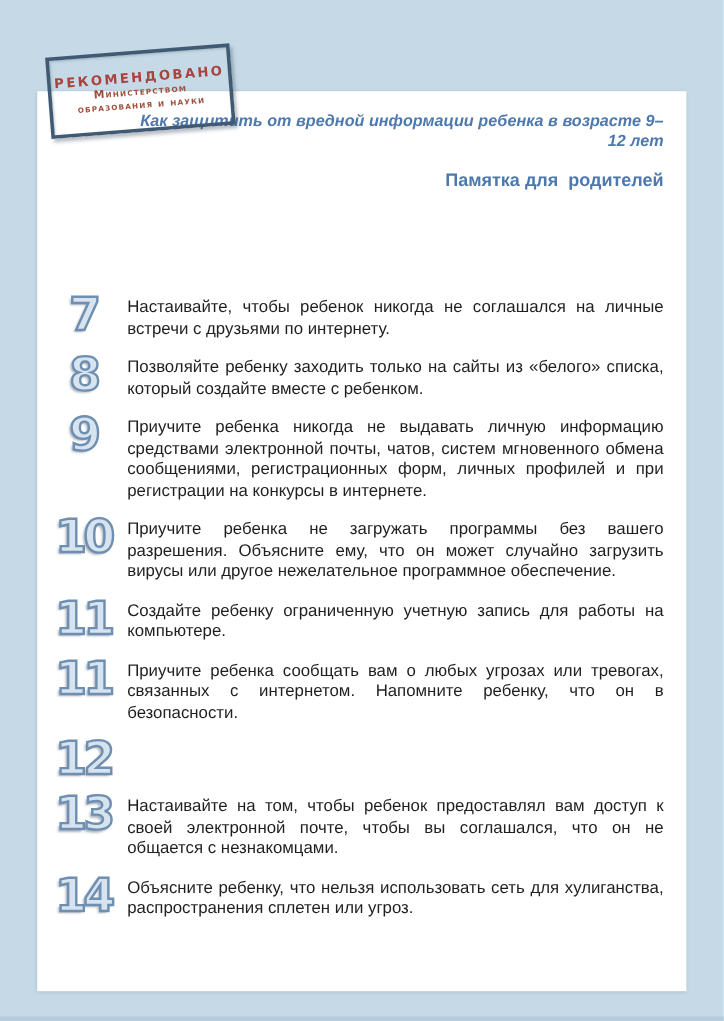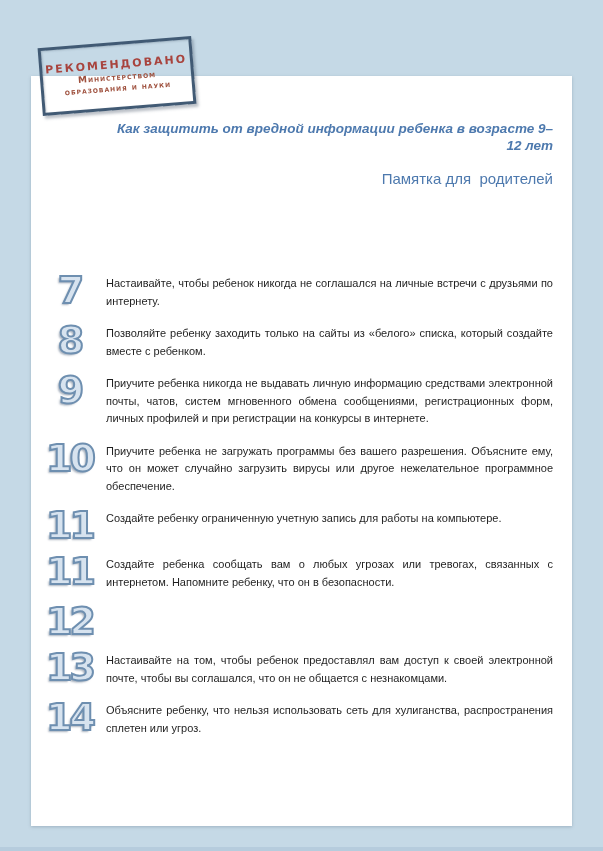--- a/index.html
+++ b/index.html
@@ -22,21 +22,21 @@
     overflow:hidden;
     font-family:"Liberation Sans", sans-serif;
   }
   .page{
     position:absolute;
     left:31px;top:76px;
     width:541px;height:750px;
     background:var(--page);
     box-shadow:0 1px 3px rgba(90,110,130,0.35);
     box-sizing:border-box;
-    padding:44px 19px 0 10px;
+    padding:16px 19px 0 10px;
   }
   .bottom-strip{
     position:absolute;
     left:0;bottom:0;width:603px;height:4px;
     background:#b6ccdd;
   }
   
   .stamp{
     position:absolute;
     left:40px;top:42px;
@@ -67,21 +67,21 @@
     margin:0 0 0 64px;
     text-align:right;
     font-style:italic;
     font-weight:bold;
     font-size:13.5px;line-height:17px;
     color:var(--title-blue);
   }
   .subtitle{
     margin:15px 0 0 0;
     text-align:right;
-    font-weight:normal;
+    font-weight:bold;
     font-size:15px;line-height:19px;
     color:var(--title-blue);
     white-space:pre-wrap;
   }
   
   .items{
     margin-top:86px;
   }
   .item{
     display:flex;
@@ -97,21 +97,21 @@
     font-size:38px;
     line-height:32px;
     letter-spacing:-3px;
     color:var(--num-fill);
     -webkit-text-stroke:2px var(--num-stroke);
     text-shadow:-2px 2px 2px var(--num-shadow);
   }
   .txt{
     flex:1;
     margin:1px 0 0 8px;
-    font-size:11px;
+    font-size:14px;
     line-height:17.5px;
     text-align:justify;
     color:var(--text);
   }
 </style>
 </head>
 <body>
 
 <div class="stamp">
   <div class="stamp-line1">РЕКОМЕНДОВАНО</div>
@@ -138,21 +138,21 @@
       <div class="item">
         <div class="num">10</div>
         <p class="txt">Приучите ребенка не загружать программы без вашего разрешения. Объясните ему, что он может случайно загрузить вирусы или другое нежелательное программное обеспечение.</p>
       </div>
       <div class="item">
         <div class="num">11</div>
         <p class="txt">Создайте ребенку ограниченную учетную запись для работы на компьютере.</p>
       </div>
       <div class="item">
         <div class="num">11</div>
-        <p class="txt">Создайте ребенка сообщать вам о любых угрозах или тревогах, связанных с интернетом. Напомните ребенку, что он в безопасности.</p>
+        <p class="txt">Приучите ребенка сообщать вам о любых угрозах или тревогах, связанных с интернетом. Напомните ребенку, что он в безопасности.</p>
       </div>
       <div class="item">
         <div class="num">12</div>
       </div>
       <div class="item">
         <div class="num">13</div>
         <p class="txt">Настаивайте на том, чтобы ребенок предоставлял вам доступ к своей электронной почте, чтобы вы соглашался, что он не общается с незнакомцами.</p>
       </div>
       <div class="item">
         <div class="num">14</div>

